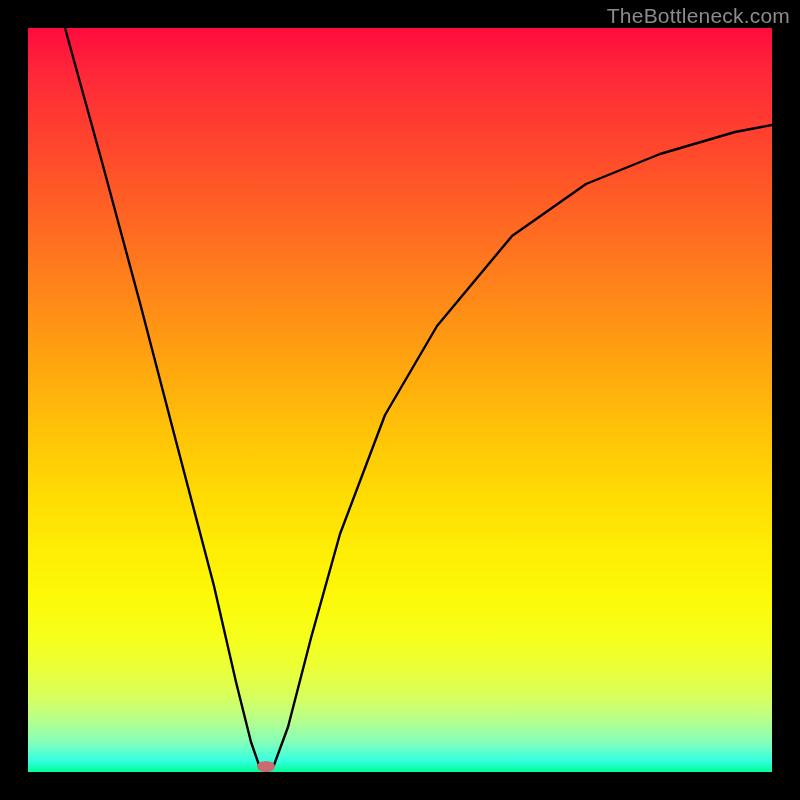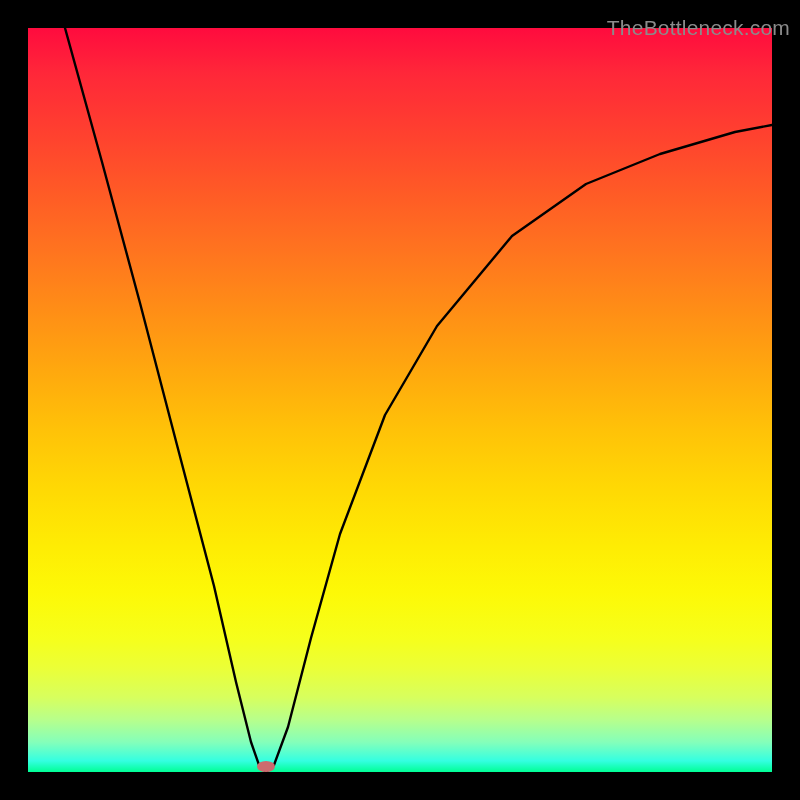--- a/index.html
+++ b/index.html
@@ -44,21 +44,21 @@
   }
   .marker {
     position: absolute;
     width: 18px;
     height: 11px;
     background: #cc6b6f;
     border-radius: 50%;
   }
   .watermark {
     position: absolute;
-    top: 16px;
+    top: 4px;
     right: 10px;
     font-family: Arial, Helvetica, sans-serif;
     font-size: 21px;
     color: #8b8b8b;
     letter-spacing: 0.2px;
   }
 </style>
 </head>
 <body>
 

